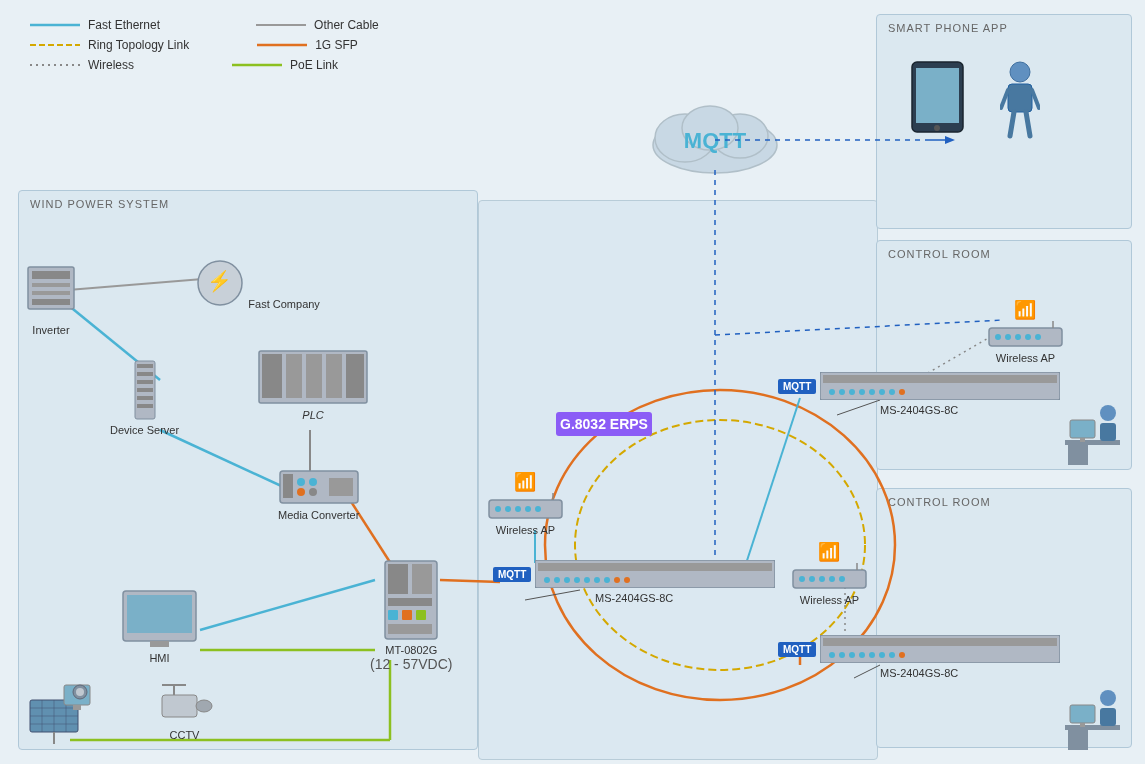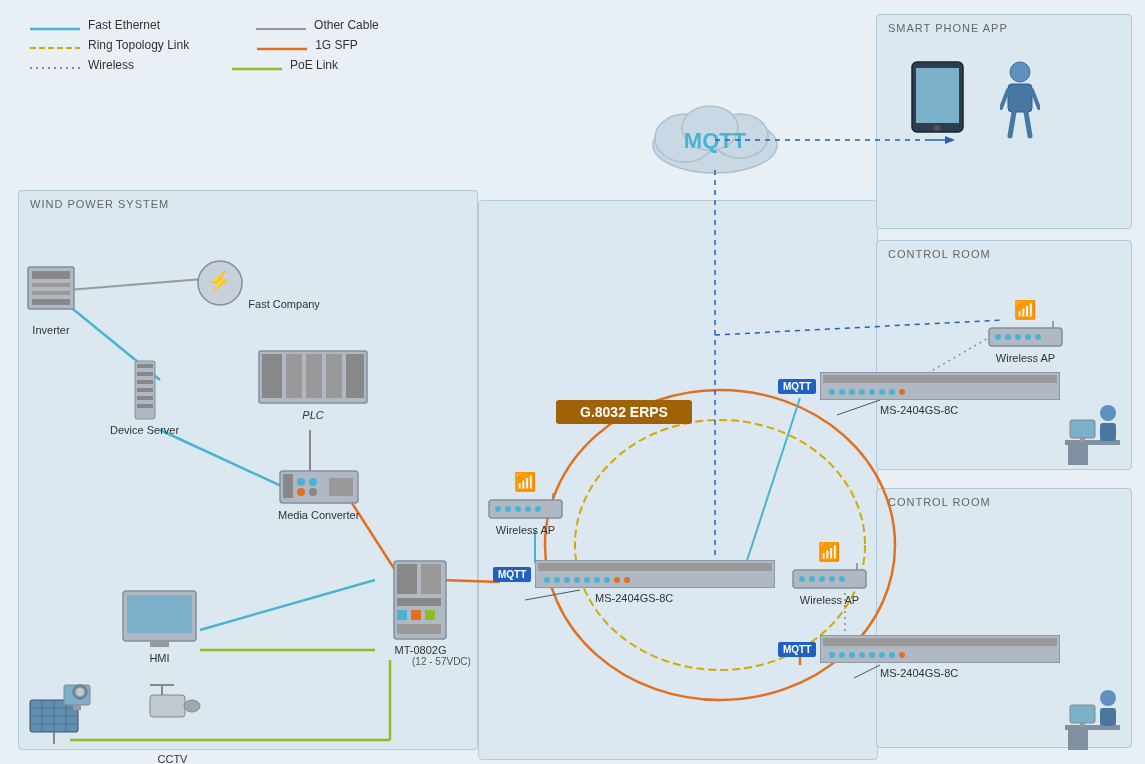--- a/index.html
+++ b/index.html
@@ -17,21 +17,21 @@
     .legend {
       position: absolute;
       top: 18px;
       left: 30px;
       display: flex;
       flex-direction: column;
       gap: 6px;
     }
     .legend-row {
       display: flex;
-      align-items: flex-end;
+      align-items: center;
       gap: 8px;
     }
     .legend-text { font-size: 12px; color: #333; }
 
     
     .wind-box {
       position: absolute;
       top: 190px;
       left: 18px;
       width: 460px;
@@ -179,22 +179,21 @@
 
     
     .mt-device {
       top: 560px;
       left: 370px;
     }
 
     
     .cctv-device {
       top: 680px;
-      left: 140px;
-      gap: 24px;
+      left: 152px;
     }
 
     
     .solar-device {
       top: 680px;
       left: 28px;
     }
 
     
     .wireless-ap-left {
@@ -248,27 +247,27 @@
     .mqtt-cloud {
       position: absolute;
       top: 90px;
       left: 640px;
       text-align: center;
     }
 
     
     .erps-label {
       position: absolute;
-      top: 400px;
+      top: 412px;
       left: 556px;
-      background: #a16207;
+      background: #8b5cf6;
       color: white;
       font-weight: bold;
       font-size: 14px;
-      padding: 4px 24px;
+      padding: 4px 4px;
       border-radius: 3px;
       z-index: 10;
     }
 
     
     .mqtt-badge {
       background: #2060c0;
       color: white;
       font-size: 10px;
       font-weight: bold;
@@ -284,23 +283,22 @@
       left: 195px;
     }
 
     .device-label {
       font-size: 11px;
       color: #333;
       margin-top: 4px;
       white-space: nowrap;
     }
     .device-sublabel {
-      font-size: 10px;
+      font-size: 14px;
       color: #555;
-      margin-left: 42px;
     }
   </style>
 </head>
 <body>
 
 <div class="wind-box"></div>
 <div class="wind-box-label">WIND POWER SYSTEM</div>
 
 <div class="network-area"></div>
 

